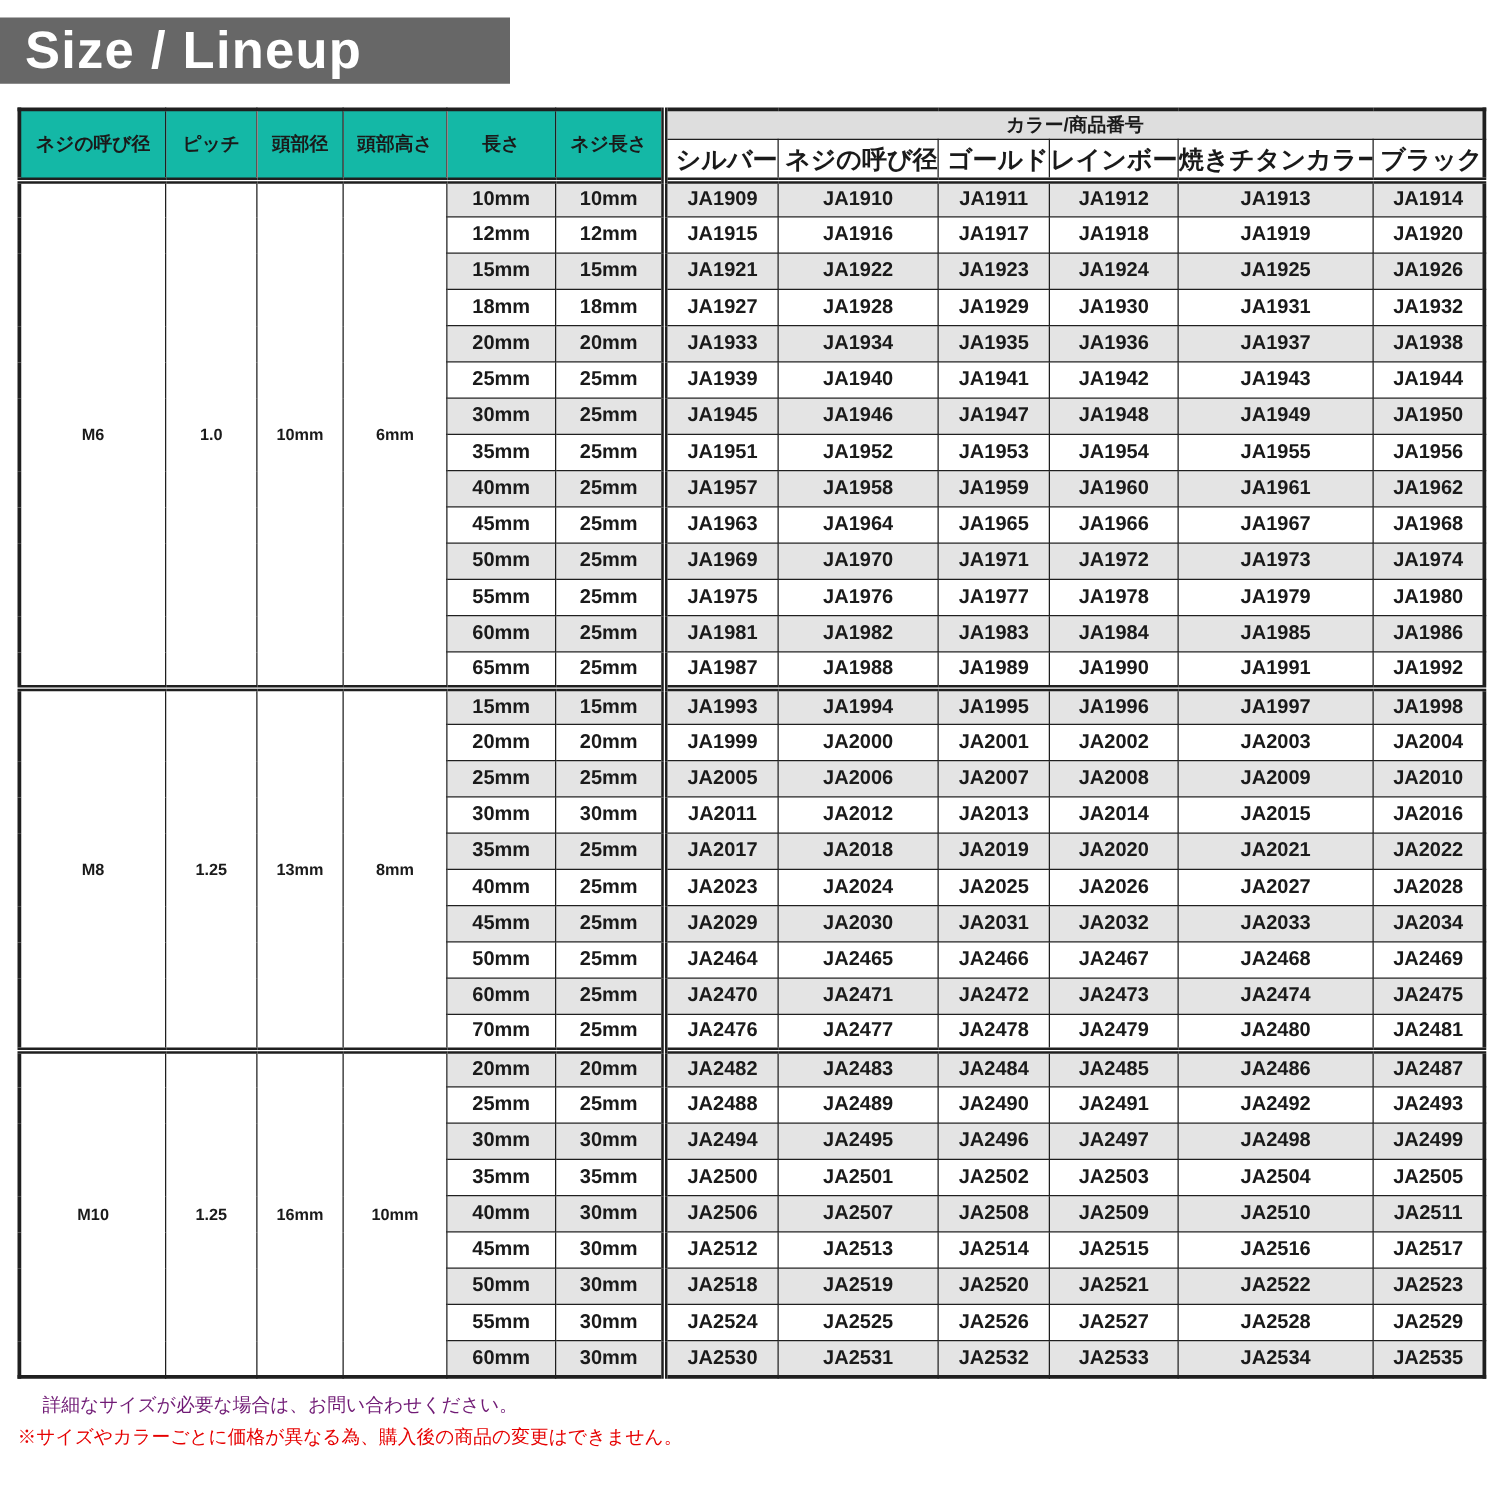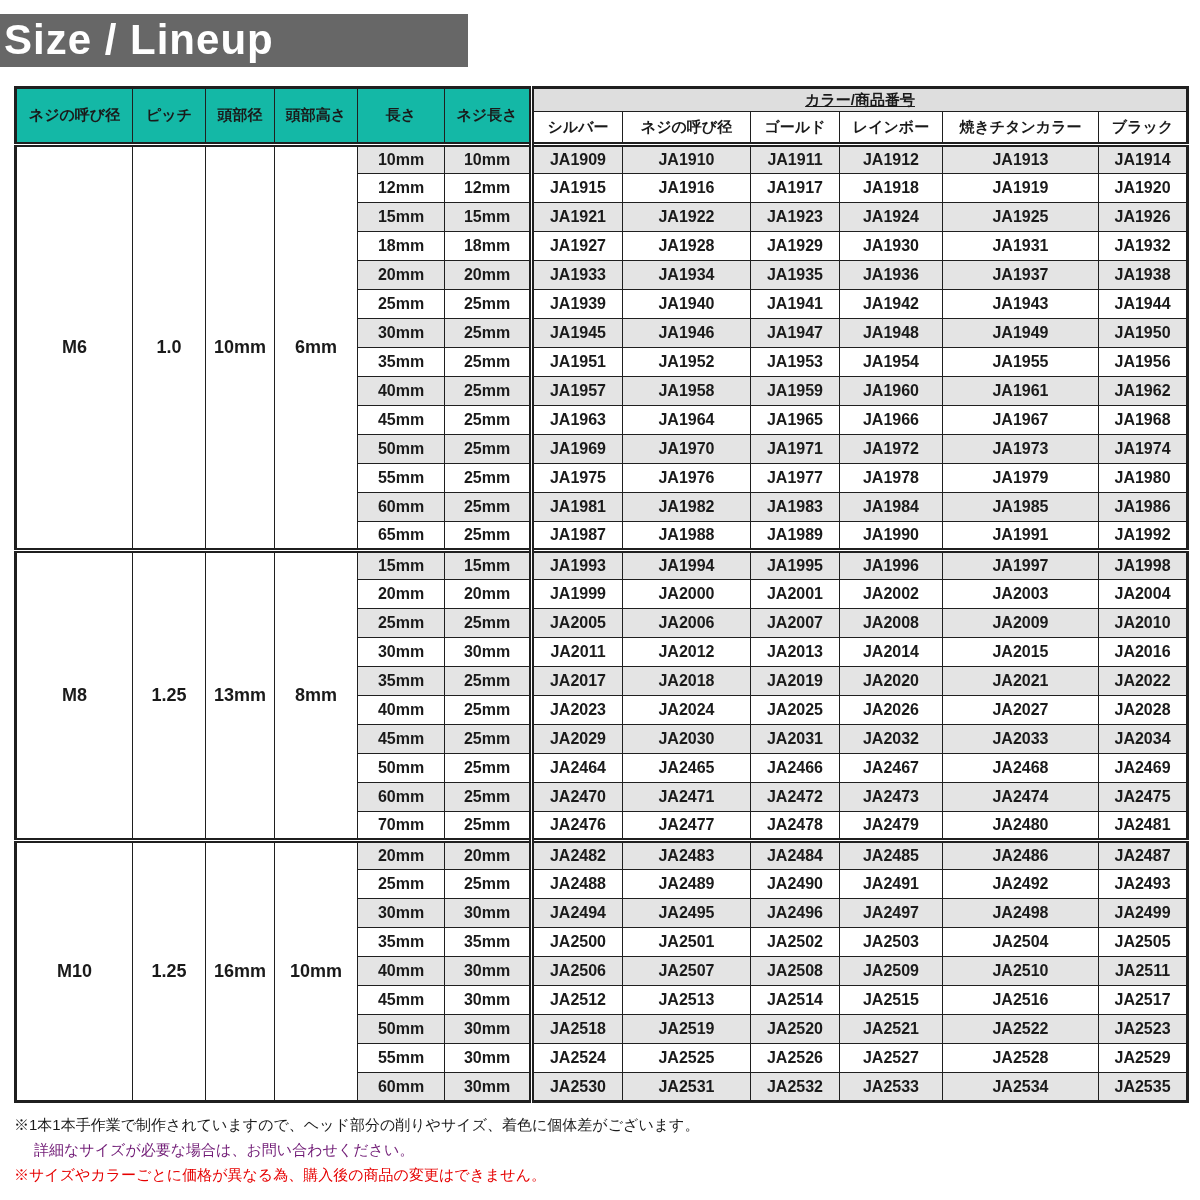--- a/index.html
+++ b/index.html
@@ -2,36 +2,36 @@
 <html style="--banner-bg: #676767; --banner-text: #ffffff; --border: #1f1f1f; --text: #1a1a1a; --header-fill: #dedede; --row-shade: #e4e4e4; --note-red: #e60000;"><head>
 <meta charset="utf-8">
 <style>
   :root{
     --banner-bg:#676767; --banner-text:#ffffff; --border:#1f1f1f; --text:#1a1a1a;
     --header-fill:#dedede; --row-shade:#e4e4e4;
   }
   *{box-sizing:border-box;}
   html,body{margin:0;padding:0;}
   body{width:1200px;height:1200px;background:#ffffff;font-family:"Liberation Sans",sans-serif;}
-  .banner{margin-top:14px;width:468px;height:53px;background:var(--banner-bg);color:var(--banner-text);
-    font-weight:bold;font-size:42px;line-height:52px;padding-left:4px;letter-spacing:1px;}
+  .banner{margin-top:14px;width:408px;height:53px;background:var(--banner-bg);color:var(--banner-text);
+    font-weight:bold;font-size:42px;line-height:52px;padding-left:20px;letter-spacing:1px;}
   table.size-table{margin:19px 0 0 14px;width:1172px;border-collapse:collapse;table-layout:fixed;
     border:3px solid var(--border);}
   th,td{border:1px solid var(--border);text-align:center;vertical-align:middle;color:var(--text);
     font-weight:bold;padding:0;white-space:nowrap;overflow:hidden;}
   col.c1{width:117px}col.c2{width:73px}col.c3{width:69px}col.c4{width:83px}
   col.c5{width:87px}col.c6{width:87px}col.c7{width:91px}col.c8{width:128px}
   col.c9{width:89px}col.c10{width:103px}col.c11{width:156px}col.c12{width:89px}
   thead tr.top th{height:24px;font-size:15px;}
-  th.color-group{background:var(--header-fill);text-decoration:underline;}
-  thead tr.colors th{height:33px;font-size:15px;background:#ffffff;}
+  th.color-group{background:var(--header-fill);}
+  thead tr.colors th{height:33px;font-size:20px;background:#ffffff;text-align:right;}
   th.span2{font-size:15px;background:#14b8a6;}
   tbody td{height:29px;font-size:16px;background:#ffffff;}
   tr.shaded td{background:var(--row-shade);}
-  tbody td.merged{background:#ffffff;font-size:18px;}
+  tbody td.merged{background:#ffffff;font-size:13px;}
   .sep{border-left:5px double var(--border);}
   tbody.group tr.first td{border-top:5px double var(--border);}
   .notes{margin:9px 0 0 14px;font-size:15px;line-height:25px;color:var(--text);}
   .notes p{margin:0;}
   .notes p.indent{padding-left:20px;}
 </style>
 </head>
 <body>
 
 <div>
@@ -415,17 +415,16 @@
           <td>JA2531</td>
           <td>JA2532</td>
           <td>JA2533</td>
           <td>JA2534</td>
           <td>JA2535</td>
         </tr>
       </tbody>
     </table>
 
   <div class="notes">
-    <p class="note" style="color: rgb(26, 26, 26);">※1本1本手作業で制作されていますので、ヘッド部分の削りやサイズ、着色に個体差がございます。</p>
     <p class="note indent" style="color: #701a75;">詳細なサイズが必要な場合は、お問い合わせください。</p>
     <p class="note" style="color: rgb(230, 0, 0);">※サイズやカラーごとに価格が異なる為、購入後の商品の変更はできません。</p>
   </div>
 </div>
 
 </body></html>

